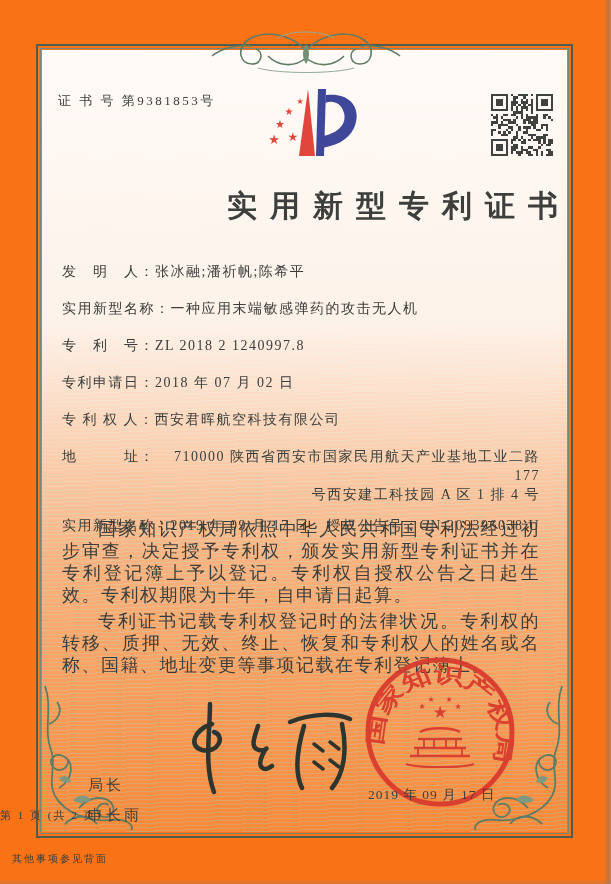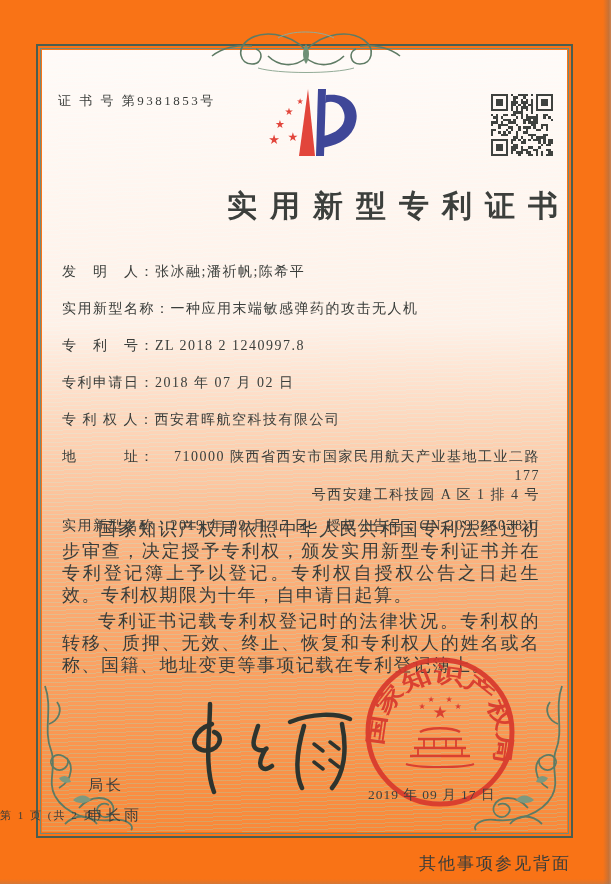--- a/index.html
+++ b/index.html
@@ -28,21 +28,21 @@
   .frow.grant .fvalue{flex:0 0 auto;}
   .grant-gap{width:26px;}
   .paras{position:absolute;left:62px;top:518px;width:478px;font-size:18px;
         line-height:22px;text-align:justify;letter-spacing:1.5px;}
   .paras p{margin:0 0 4px 0;text-indent:2em;}
   .signer{position:absolute;left:88px;top:726px;font-size:15px;letter-spacing:3px;line-height:30px;color:#3b3e3b;margin-top:44px;}
   .signature{position:absolute;left:172px;top:692px;width:190px;height:108px;}
   .seal{position:absolute;left:358px;top:652px;width:164px;height:164px;}
   .seal-date{position:absolute;left:368px;top:786px;font-size:13.5px;letter-spacing:1px;color:#3d403d;z-index:3;}
   .page-info{position:absolute;left:0;right:40px;top:808px;font-size:11px;letter-spacing:2px;}
-  .back-note{position:absolute;left:0;right:40px;top:852px;text-align:right;font-size:17px;letter-spacing:2px;color:#45484​5;}
+  .back-note{position:absolute;left:12px;right:40px;top:852px;text-align:left;font-size:10px;letter-spacing:2px;color:#45484​5;}
 </style>
 </head>
 <body>
 
 <div class="page">
 
   <div class="frame">
     <div class="frame-inner"></div>
     <div class="texture"></div>
   </div>

